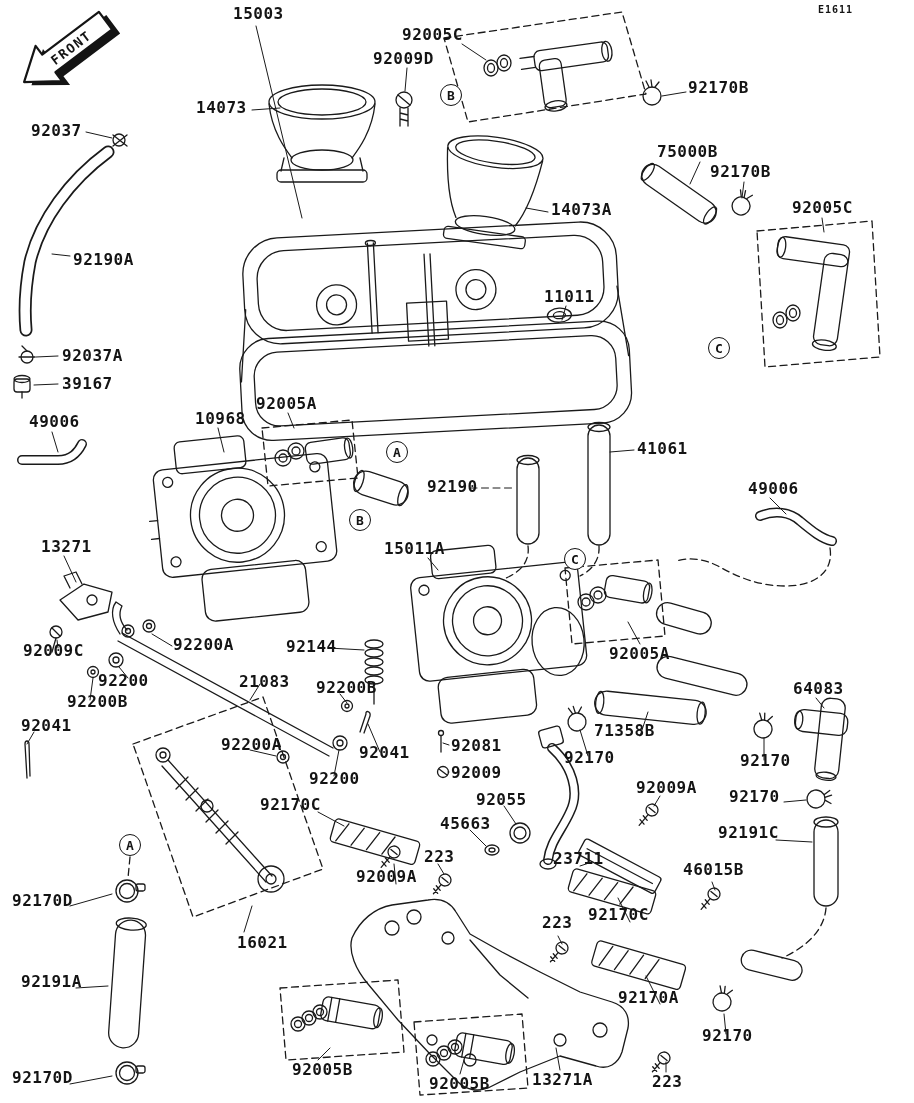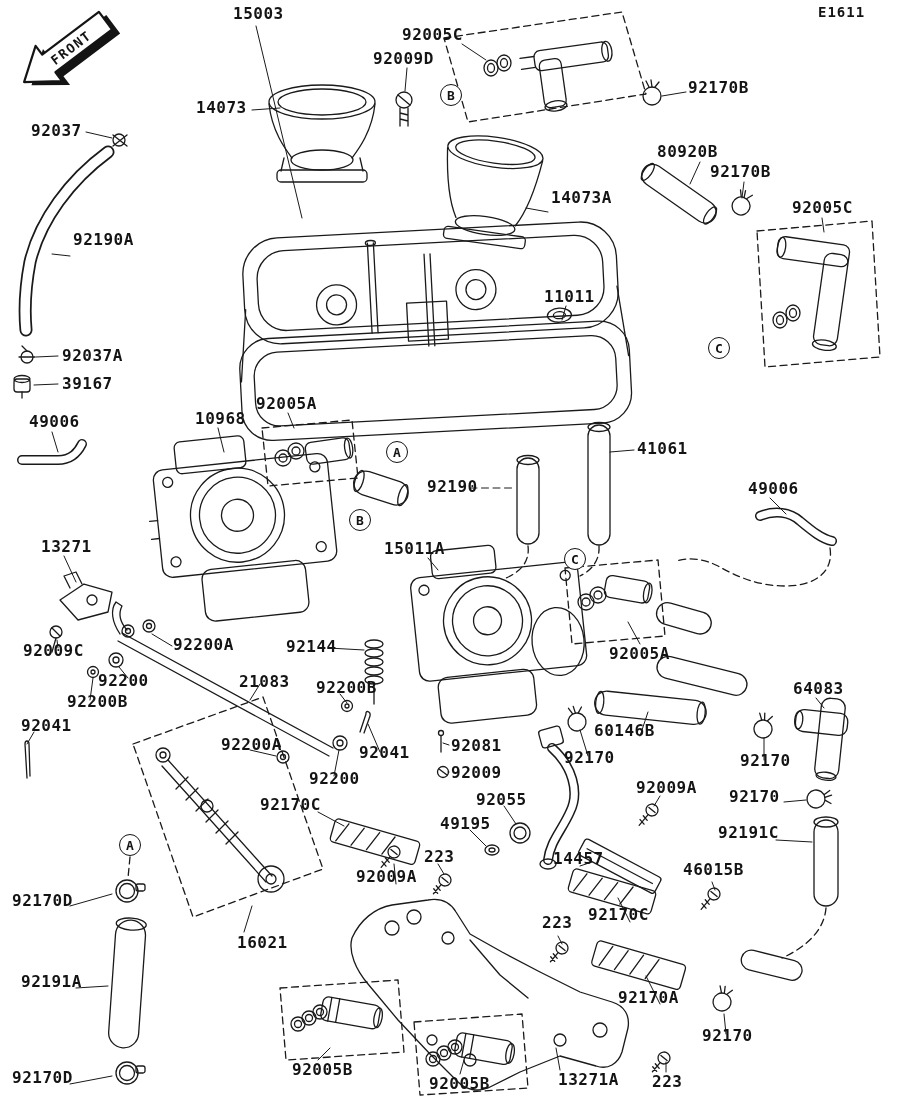--- a/index.html
+++ b/index.html
@@ -6,21 +6,21 @@
   .stage{
     position:relative;width:914px;height:1103px;background:#ffffff;
     font-family:"DejaVu Sans Mono","Liberation Mono",monospace;
     overflow:hidden;margin:0 auto;
   }
   .art{position:absolute;left:0;top:0;}
   .part-label{
     position:absolute;font-size:16px;font-weight:bold;color:#141414;
     letter-spacing:.5px;white-space:nowrap;line-height:1;
   }
-  .drawing-code{font-size:14px;letter-spacing:1px;}
+  .drawing-code{font-size:10px;letter-spacing:1px;}
   .ref-bubble{
     position:absolute;width:22px;height:22px;border:1.7px solid #141414;border-radius:50%;
     background:#fff;display:flex;align-items:center;justify-content:center;
     font-size:13px;font-weight:bold;color:#141414;box-sizing:border-box;
   }
   
   .lnw{stroke:#1a1a1a;fill:none;stroke-width:1.3;stroke-linecap:round;stroke-linejoin:round;}
   .dsh{stroke-dasharray:7 4.5;}
   .ld{stroke-width:1;}
   .tubeo{stroke-width:13;fill:none;}
@@ -520,25 +520,25 @@
   </svg>
 
   <div class="part-label drawing-code" style="left:818px;top:5px">E1611</div>
 
   <div class="part-label" style="left:233px;top:6px">15003</div>
   <div class="part-label" style="left:402px;top:27px">92005C</div>
   <div class="part-label" style="left:373px;top:51px">92009D</div>
   <div class="part-label" style="left:688px;top:80px">92170B</div>
   <div class="part-label" style="left:196px;top:100px">14073</div>
   <div class="part-label" style="left:31px;top:123px">92037</div>
-  <div class="part-label" style="left:657px;top:144px">80920B</div>
+  <div class="part-label" style="left:657px;top:144px">75000B</div>
   <div class="part-label" style="left:710px;top:164px">92170B</div>
   <div class="part-label" style="left:792px;top:200px">92005C</div>
-  <div class="part-label" style="left:551px;top:190px">14073A</div>
-  <div class="part-label" style="left:73px;top:232px">92190A</div>
+  <div class="part-label" style="left:551px;top:202px">14073A</div>
+  <div class="part-label" style="left:73px;top:252px">92190A</div>
   <div class="part-label" style="left:544px;top:289px">11011</div>
   <div class="part-label" style="left:62px;top:348px">92037A</div>
   <div class="part-label" style="left:62px;top:376px">39167</div>
   <div class="part-label" style="left:29px;top:414px">49006</div>
   <div class="part-label" style="left:195px;top:411px">10968</div>
   <div class="part-label" style="left:256px;top:396px">92005A</div>
   <div class="part-label" style="left:637px;top:441px">41061</div>
   <div class="part-label" style="left:427px;top:479px">92190</div>
   <div class="part-label" style="left:748px;top:481px">49006</div>
   <div class="part-label" style="left:41px;top:539px">13271</div>
@@ -546,49 +546,49 @@
   <div class="part-label" style="left:23px;top:643px">92009C</div>
   <div class="part-label" style="left:173px;top:637px">92200A</div>
   <div class="part-label" style="left:286px;top:639px">92144</div>
   <div class="part-label" style="left:609px;top:646px">92005A</div>
   <div class="part-label" style="left:98px;top:673px">92200</div>
   <div class="part-label" style="left:239px;top:674px">21083</div>
   <div class="part-label" style="left:316px;top:680px">92200B</div>
   <div class="part-label" style="left:67px;top:694px">92200B</div>
   <div class="part-label" style="left:793px;top:681px">64083</div>
   <div class="part-label" style="left:21px;top:718px">92041</div>
-  <div class="part-label" style="left:594px;top:723px">60146B</div>
+  <div class="part-label" style="left:594px;top:723px">71358B</div>
   <div class="part-label" style="left:221px;top:737px">92200A</div>
   <div class="part-label" style="left:359px;top:745px">92041</div>
   <div class="part-label" style="left:451px;top:738px">92081</div>
   <div class="part-label" style="left:564px;top:750px">92170</div>
   <div class="part-label" style="left:740px;top:753px">92170</div>
   <div class="part-label" style="left:309px;top:771px">92200</div>
   <div class="part-label" style="left:451px;top:765px">92009</div>
   <div class="part-label" style="left:260px;top:797px">92170C</div>
   <div class="part-label" style="left:476px;top:792px">92055</div>
   <div class="part-label" style="left:636px;top:780px">92009A</div>
   <div class="part-label" style="left:729px;top:789px">92170</div>
-  <div class="part-label" style="left:440px;top:816px">49195</div>
+  <div class="part-label" style="left:440px;top:816px">45663</div>
   <div class="part-label" style="left:718px;top:825px">92191C</div>
   <div class="part-label" style="left:424px;top:849px">223</div>
-  <div class="part-label" style="left:553px;top:851px">14457</div>
+  <div class="part-label" style="left:553px;top:851px">23711</div>
   <div class="part-label" style="left:683px;top:862px">46015B</div>
   <div class="part-label" style="left:356px;top:869px">92009A</div>
   <div class="part-label" style="left:12px;top:893px">92170D</div>
   <div class="part-label" style="left:542px;top:915px">223</div>
   <div class="part-label" style="left:588px;top:907px">92170C</div>
   <div class="part-label" style="left:237px;top:935px">16021</div>
   <div class="part-label" style="left:21px;top:974px">92191A</div>
   <div class="part-label" style="left:618px;top:990px">92170A</div>
   <div class="part-label" style="left:702px;top:1028px">92170</div>
   <div class="part-label" style="left:292px;top:1062px">92005B</div>
   <div class="part-label" style="left:12px;top:1070px">92170D</div>
   <div class="part-label" style="left:429px;top:1076px">92005B</div>
-  <div class="part-label" style="left:558px;top:1072px">13271A</div>
+  <div class="part-label" style="left:532px;top:1072px">13271A</div>
   <div class="part-label" style="left:652px;top:1074px">223</div>
 
   <div class="ref-bubble" style="left:440px;top:84px">B</div>
   <div class="ref-bubble" style="left:708px;top:337px">C</div>
   <div class="ref-bubble" style="left:386px;top:441px">A</div>
   <div class="ref-bubble" style="left:349px;top:509px">B</div>
   <div class="ref-bubble" style="left:564px;top:548px">C</div>
   <div class="ref-bubble" style="left:119px;top:834px">A</div>
 
 </div>

